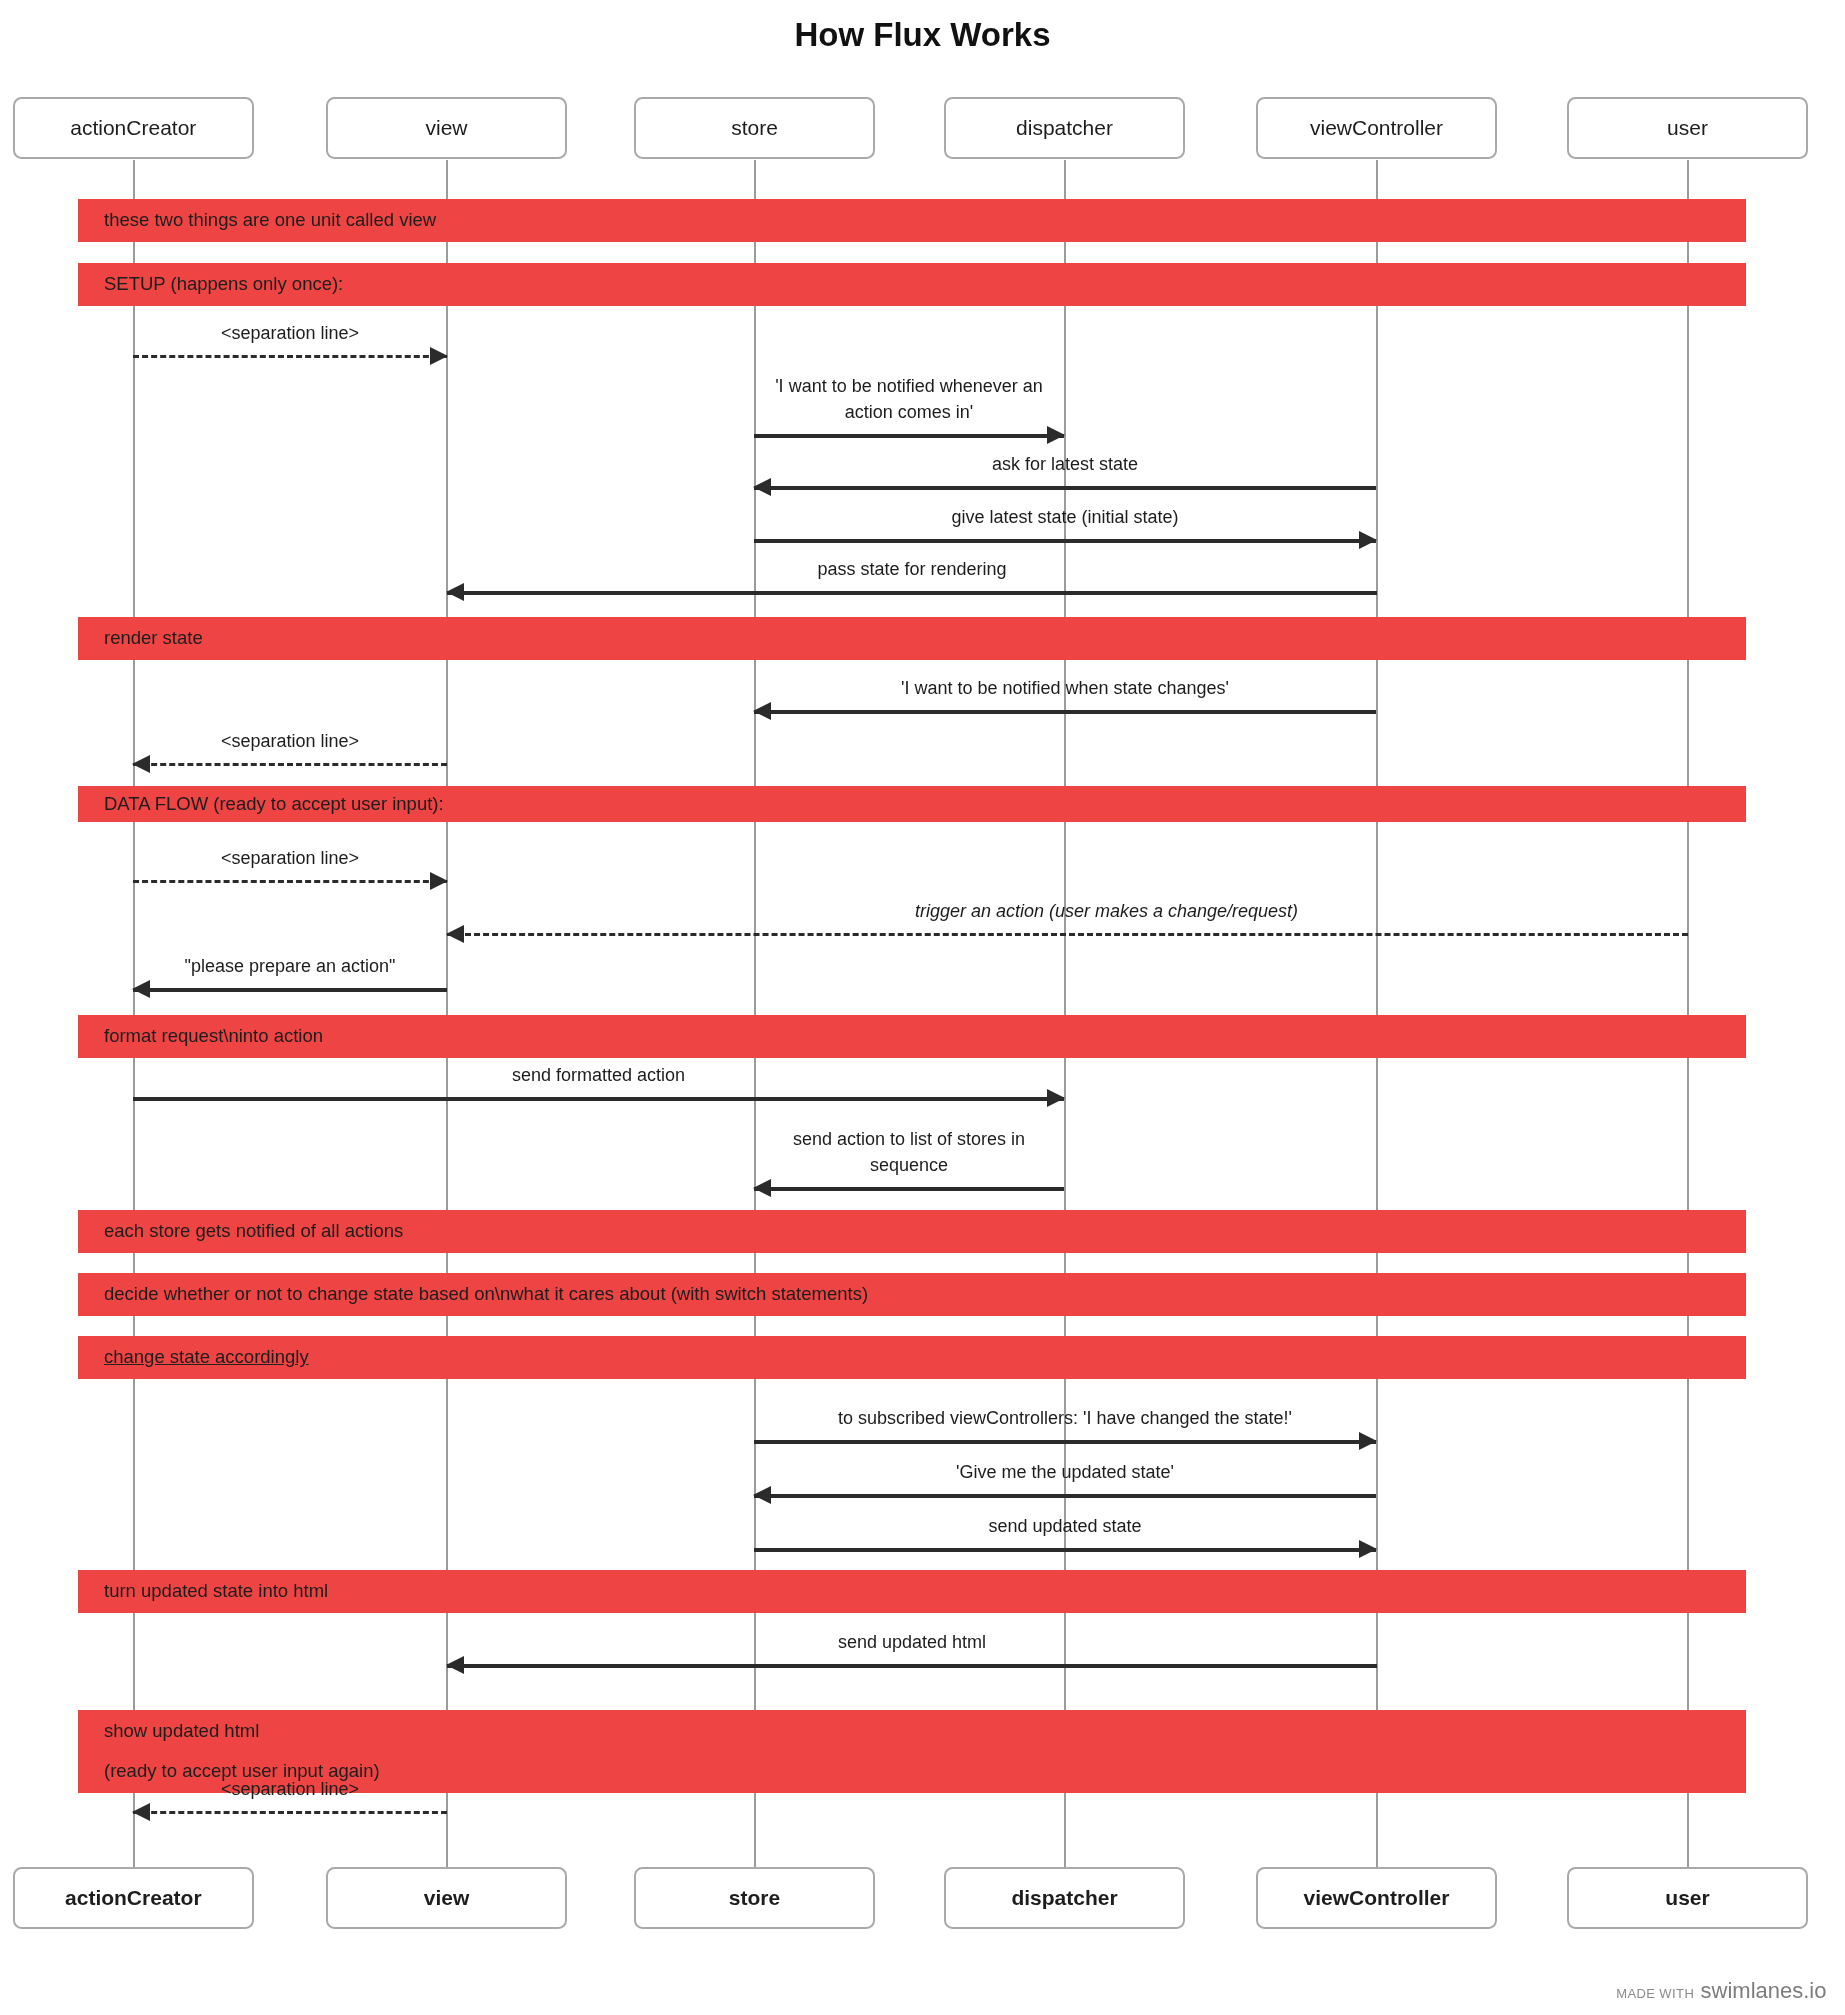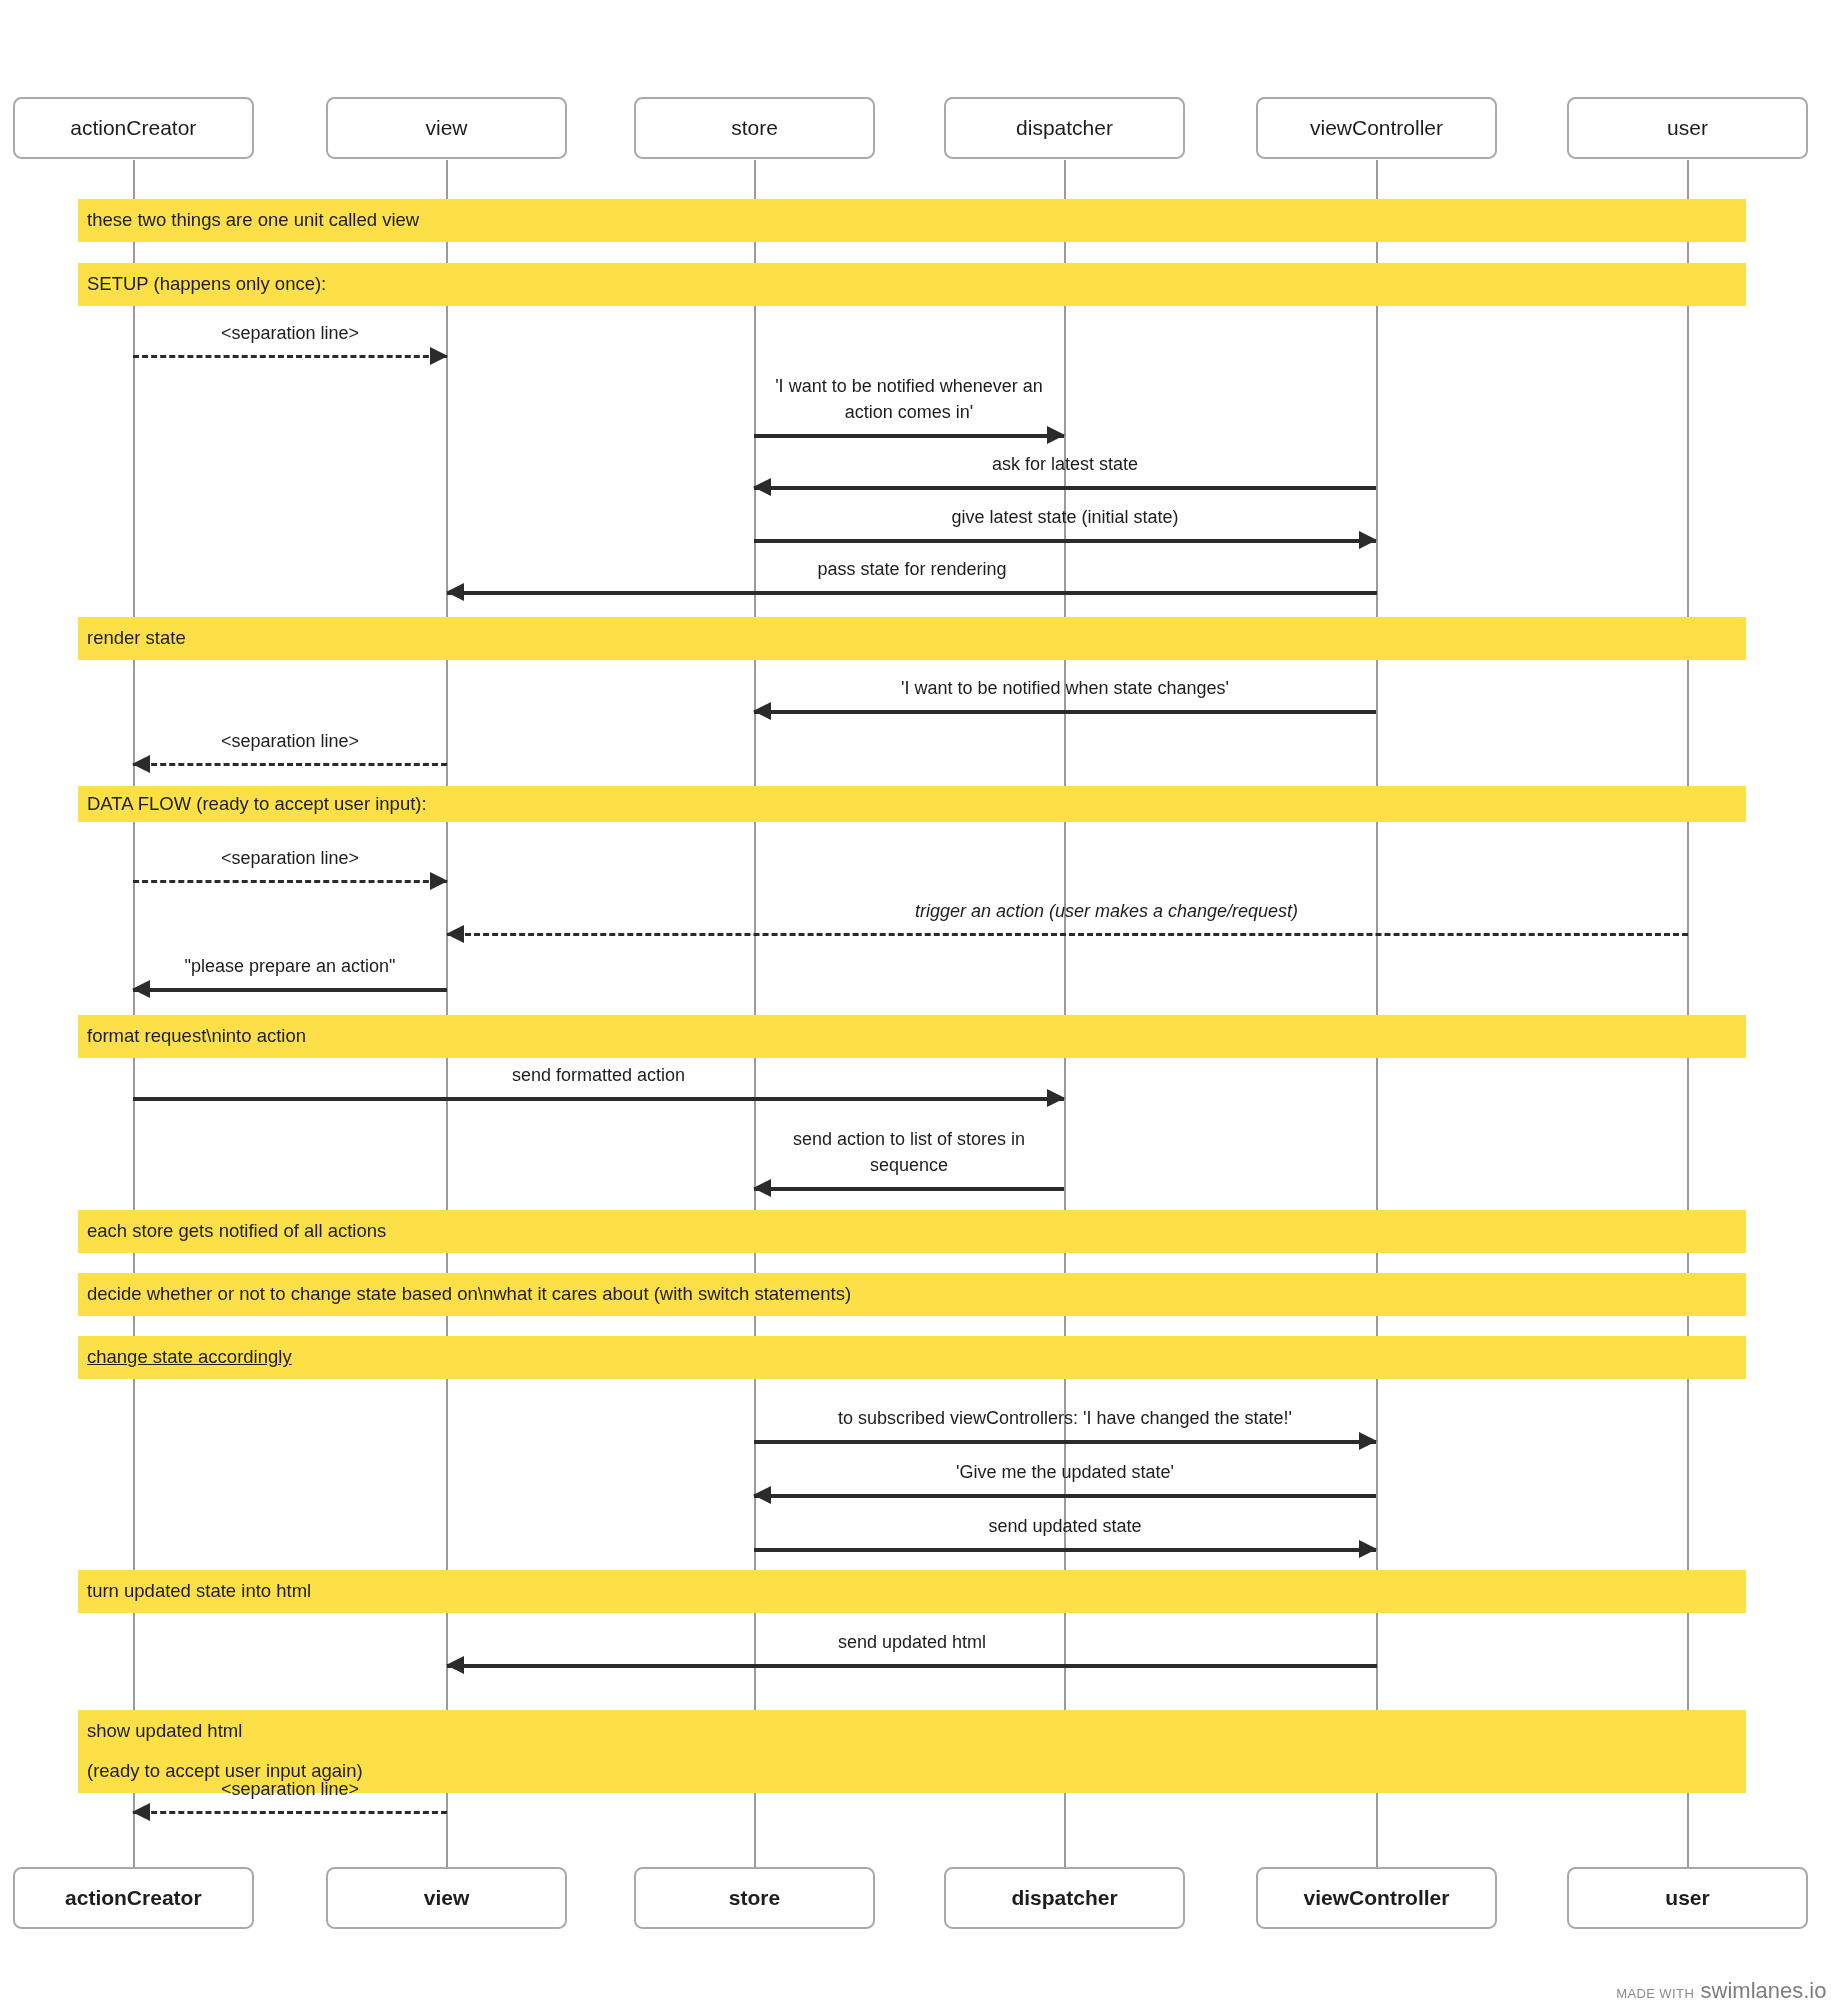--- a/index.html
+++ b/index.html
@@ -57,25 +57,25 @@
     position: absolute;
     width: 2.1px;
     background: #9b9b9b;
   }
 
   
   .note-band {
     position: absolute;
     left: 78px;
     width: 1668px;
-    background: #fde047;
+    background: #ef4444;
     box-sizing: border-box;
     display: flex;
     align-items: center;
-    padding-left: 9px;
+    padding-left: 26px;
   }
   .note-band .note-text {
     font-size: 18.5px;
     color: #1d1d1d;
     line-height: 1.2;
     white-space: pre;
   }
 
   
   .message {
@@ -137,20 +137,21 @@
   .watermark .brand {
     font-size: 22px;
     color: #7d7d7d;
   }
 </style>
 </head>
 <body>
 
 <div id="canvas">
 
+  <div class="diagram-title">How Flux Works</div>
 
   <div id="lifelines-layer">
       <div class="lifeline" style="left: 133px; top: 160px; height: 1708px;"></div>
       <div class="lifeline" style="left: 446px; top: 160px; height: 1708px;"></div>
       <div class="lifeline" style="left: 754px; top: 160px; height: 1708px;"></div>
       <div class="lifeline" style="left: 1064px; top: 160px; height: 1708px;"></div>
       <div class="lifeline" style="left: 1376px; top: 160px; height: 1708px;"></div>
       <div class="lifeline" style="left: 1687px; top: 160px; height: 1708px;"></div>
     </div>
   <div id="notes-layer">

